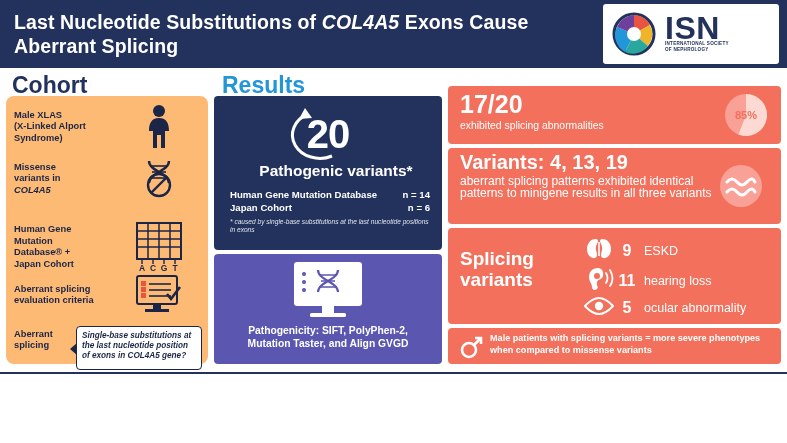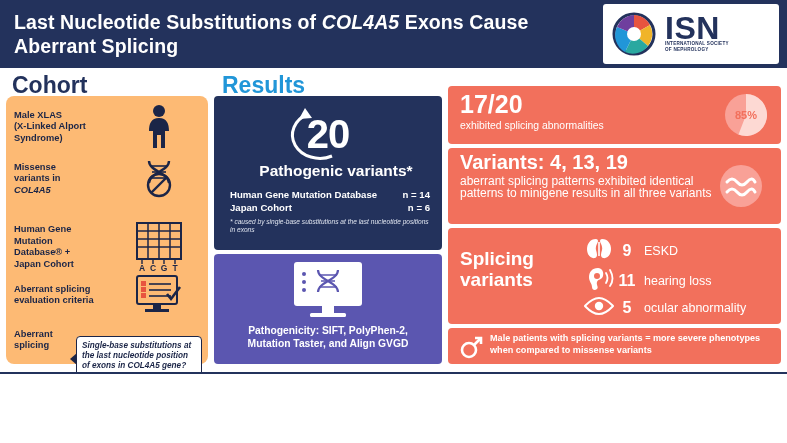--- a/index.html
+++ b/index.html
@@ -47,21 +47,21 @@
     display: flex; align-items: center;
   }
   .yellow-label {
     font-size: 9.3px; font-weight: bold; color: #1b2547; line-height: 11.5px;
     width: 108px;
   }
   .yellow-label .ital { font-style: italic; }
   .yellow-icon { width: 74px; display: flex; justify-content: center; align-items: center; }
 
   .callout {
-    position: absolute; left: 76px; top: 336px; width: 126px; height: 44px;
+    position: absolute; left: 76px; top: 326px; width: 126px; height: 44px;
     background: #fff; border: 1.4px solid #1b2547; border-radius: 4px;
     font-size: 8.2px; font-style: italic; font-weight: bold; color: #1b2547;
     padding: 4px 5px; line-height: 10px;
   }
   .callout:before {
     content: ""; position: absolute; left: -7px; top: 16px;
     border-top: 6px solid transparent; border-bottom: 6px solid transparent;
     border-right: 7px solid #1b2547;
   }
 

